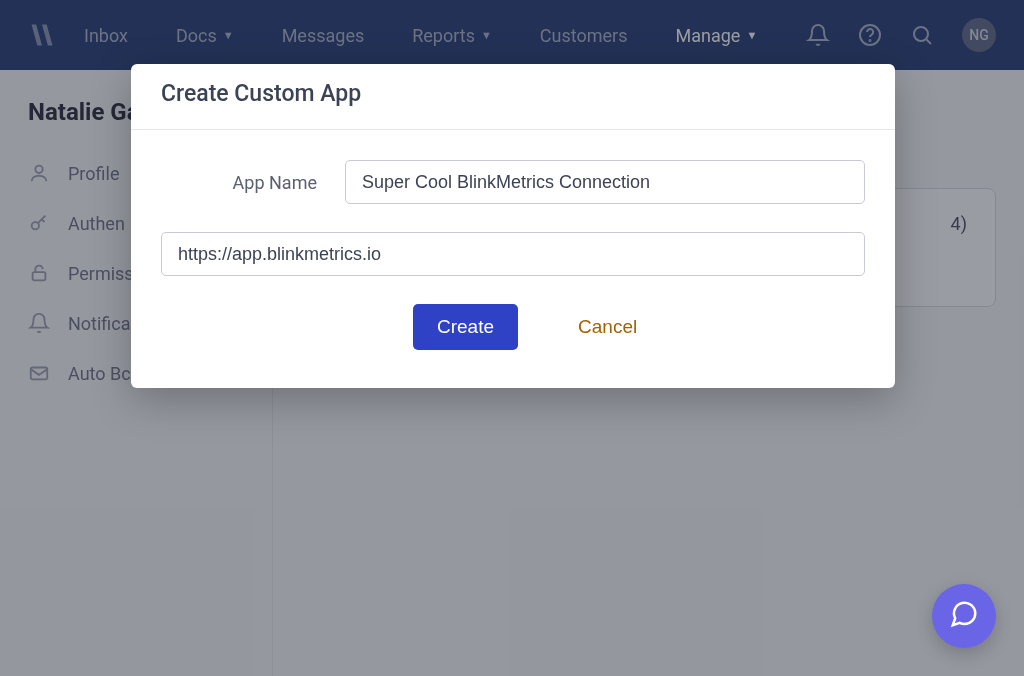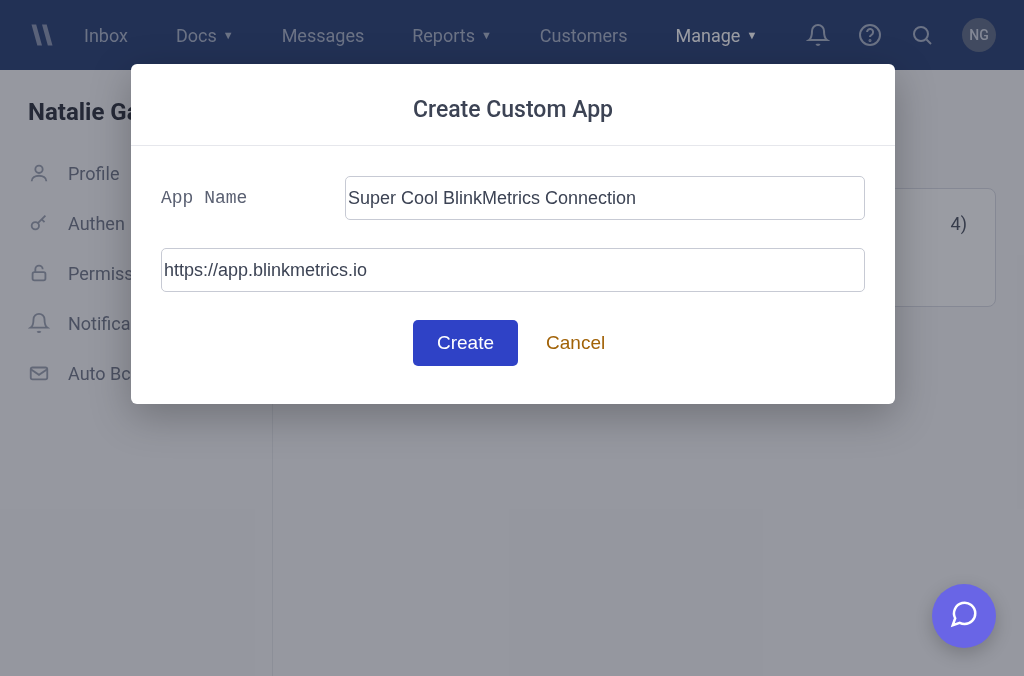--- a/index.html
+++ b/index.html
@@ -138,58 +138,57 @@
     .modal {
       position: absolute;
       top: 64px;
       left: 131px;
       width: 764px;
       background: #fff;
       border-radius: 6px;
       box-shadow: 0 12px 40px rgba(0,0,0,0.25);
     }
     .modal-header {
-      padding: 32px 30px 22px 30px;
+      padding: 16px 30px 22px 30px;
       border-bottom: 1px solid #e6e7ec;
-      text-align: center;
     }
     .modal-title {
       font-size: 23px;
       font-weight: 500;
       color: #3c4354;
     }
     .modal-body {
       padding: 30px 30px 38px 30px;
     }
     .form-row {
       display: flex;
       align-items: center;
       margin-bottom: 28px;
     }
     .form-label {
       width: 184px;
+      text-align: right;
       padding-right: 28px;
       font-size: 18px;
       color: #5a6072;
-      font-family: Liberation Mono, monospace;
     }
     .form-input {
       flex: 1;
       height: 44px;
       border: 1px solid #c7cad4;
       border-radius: 5px;
-      padding: 0 2px;
+      padding: 0 16px;
       font-size: 18px;
       color: #3c4354;
       outline: none;
     }
     .modal-actions {
       display: flex;
       align-items: center;
-      gap: 28px;
+      gap: 60px;
       padding-left: 252px;
       margin-top: 10px;
     }
     .btn-primary {
       background: #2f42c6;
       color: #fff;
       border: none;
       border-radius: 5px;
       padding: 12px 24px;
       font-size: 19px;

